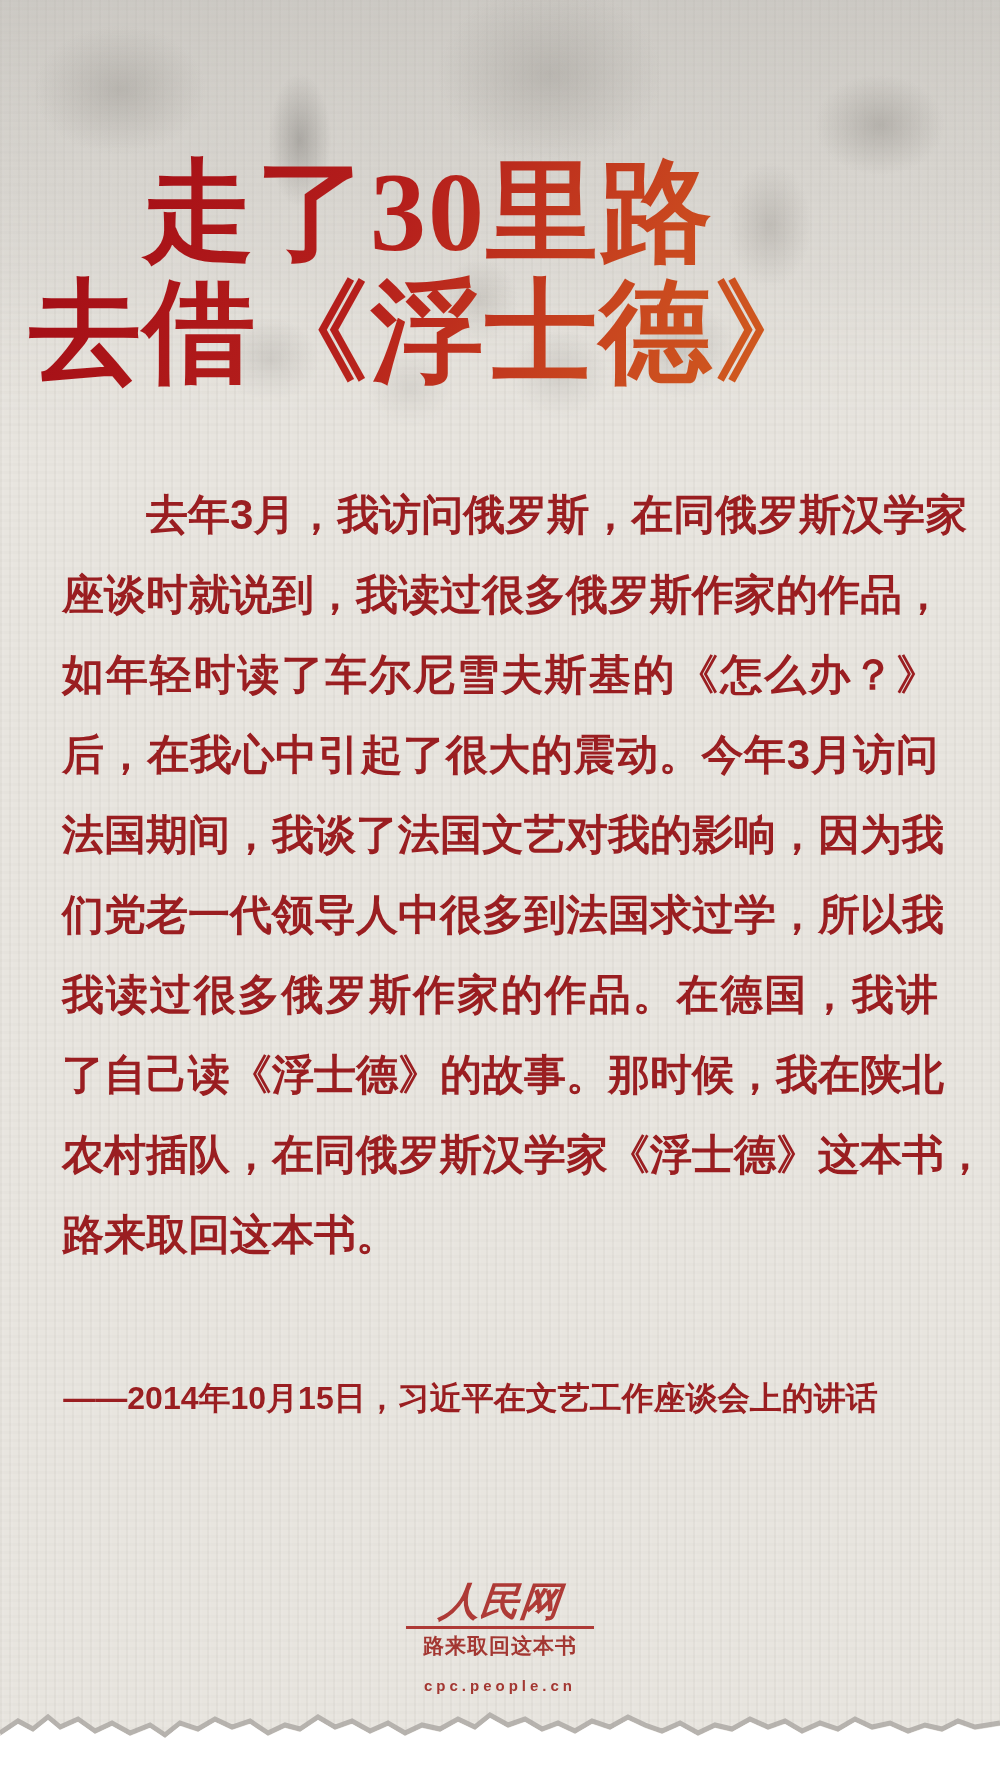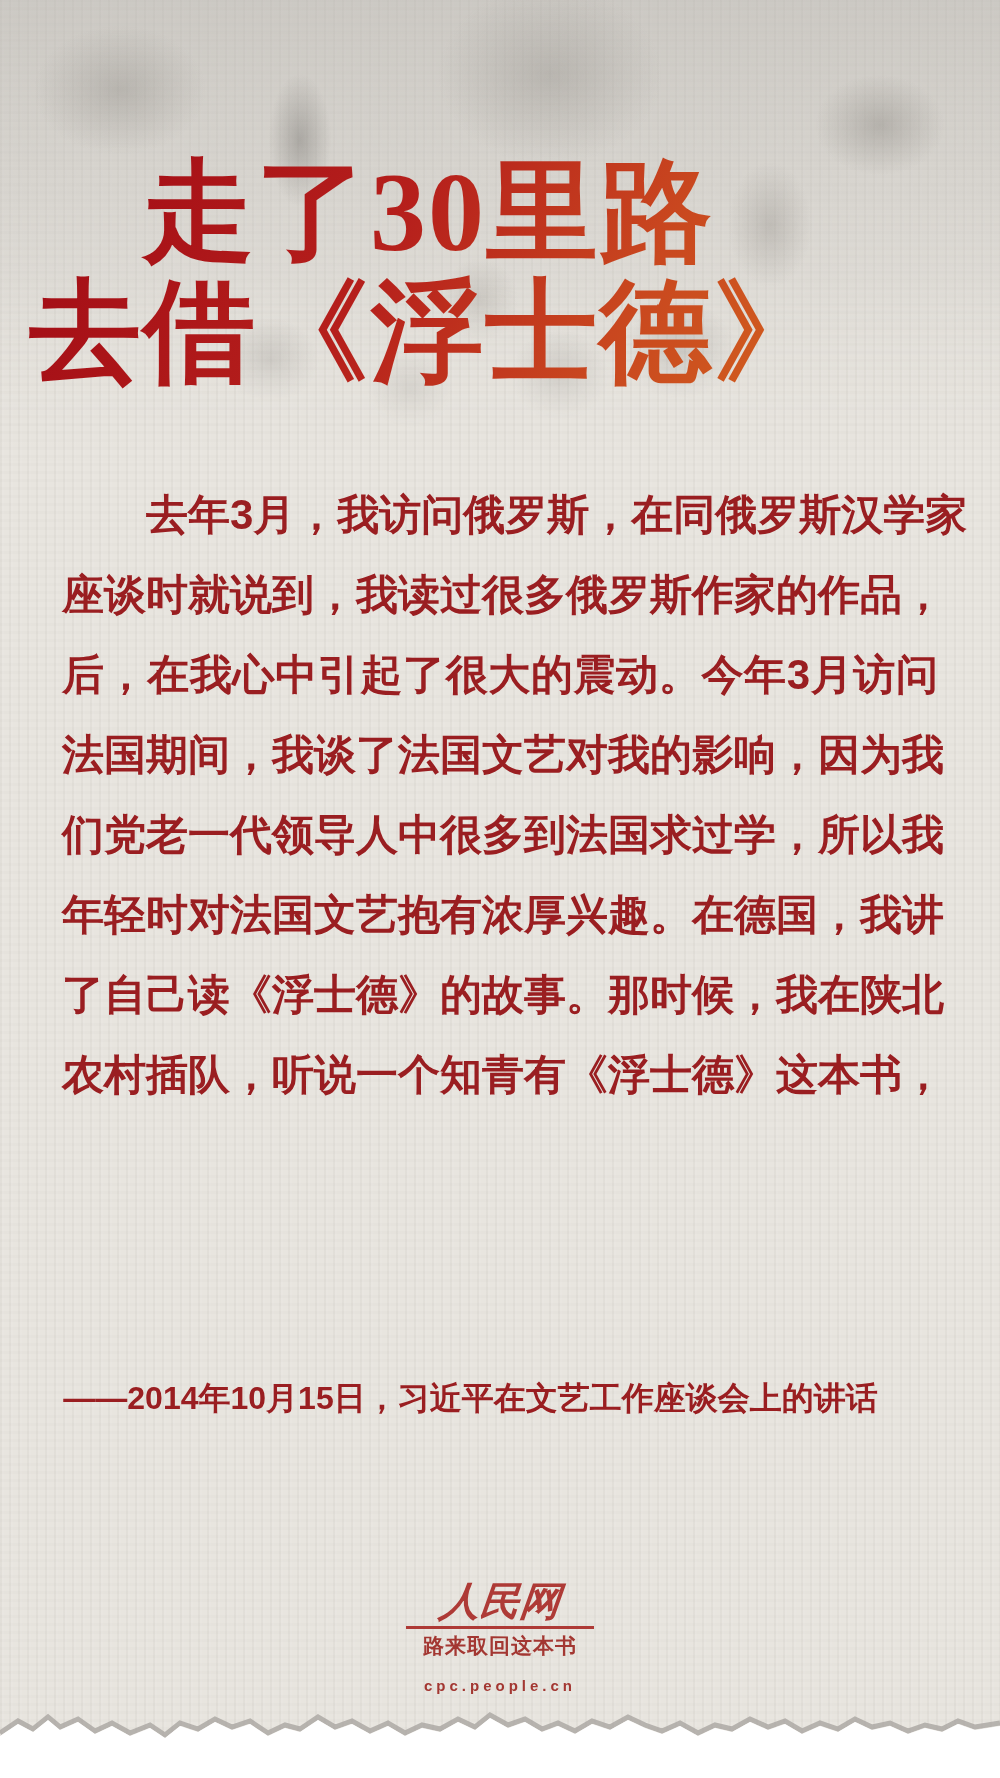--- a/index.html
+++ b/index.html
@@ -105,26 +105,28 @@
   <div class="painting"></div>
 
   <h1 class="title">
     <span>走了30里路</span>
     <span>去借《浮士德》</span>
   </h1>
 
   <div class="quote">
     <div class="qline first">去年3月，我访问俄罗斯，在同俄罗斯汉学家</div>
     <div class="qline">座谈时就说到，我读过很多俄罗斯作家的作品，</div>
+    <div class="qline">如年轻时读了车尔尼雪夫斯基的《怎么办？》</div>
     <div class="qline">后，在我心中引起了很大的震动。今年3月访问</div>
     <div class="qline">法国期间，我谈了法国文艺对我的影响，因为我</div>
     <div class="qline">们党老一代领导人中很多到法国求过学，所以我</div>
-    <div class="qline">年轻时对法国文艺抱有浓厚兴趣。在德国，我讲</div>
+    <div class="qline">我读过很多俄罗斯作家的作品。在德国，我讲</div>
     <div class="qline">了自己读《浮士德》的故事。那时候，我在陕北</div>
-    <div class="qline">农村插队，听说一个知青有《浮士德》这本书，</div>
+    <div class="qline">农村插队，在同俄罗斯汉学家《浮士德》这本书，</div>
+    <div class="qline last">路来取回这本书。</div>
   </div>
 
   <div class="attribution">——2014年10月15日，习近平在文艺工作座谈会上的讲话</div>
 
   <div class="footer">
     <div class="pd-logo">
       <div class="pd-script">人民网</div>
       <hr class="pd-rule">
       <div class="pd-site">路来取回这本书</div>
       <div class="pd-url">cpc.people.cn</div>

